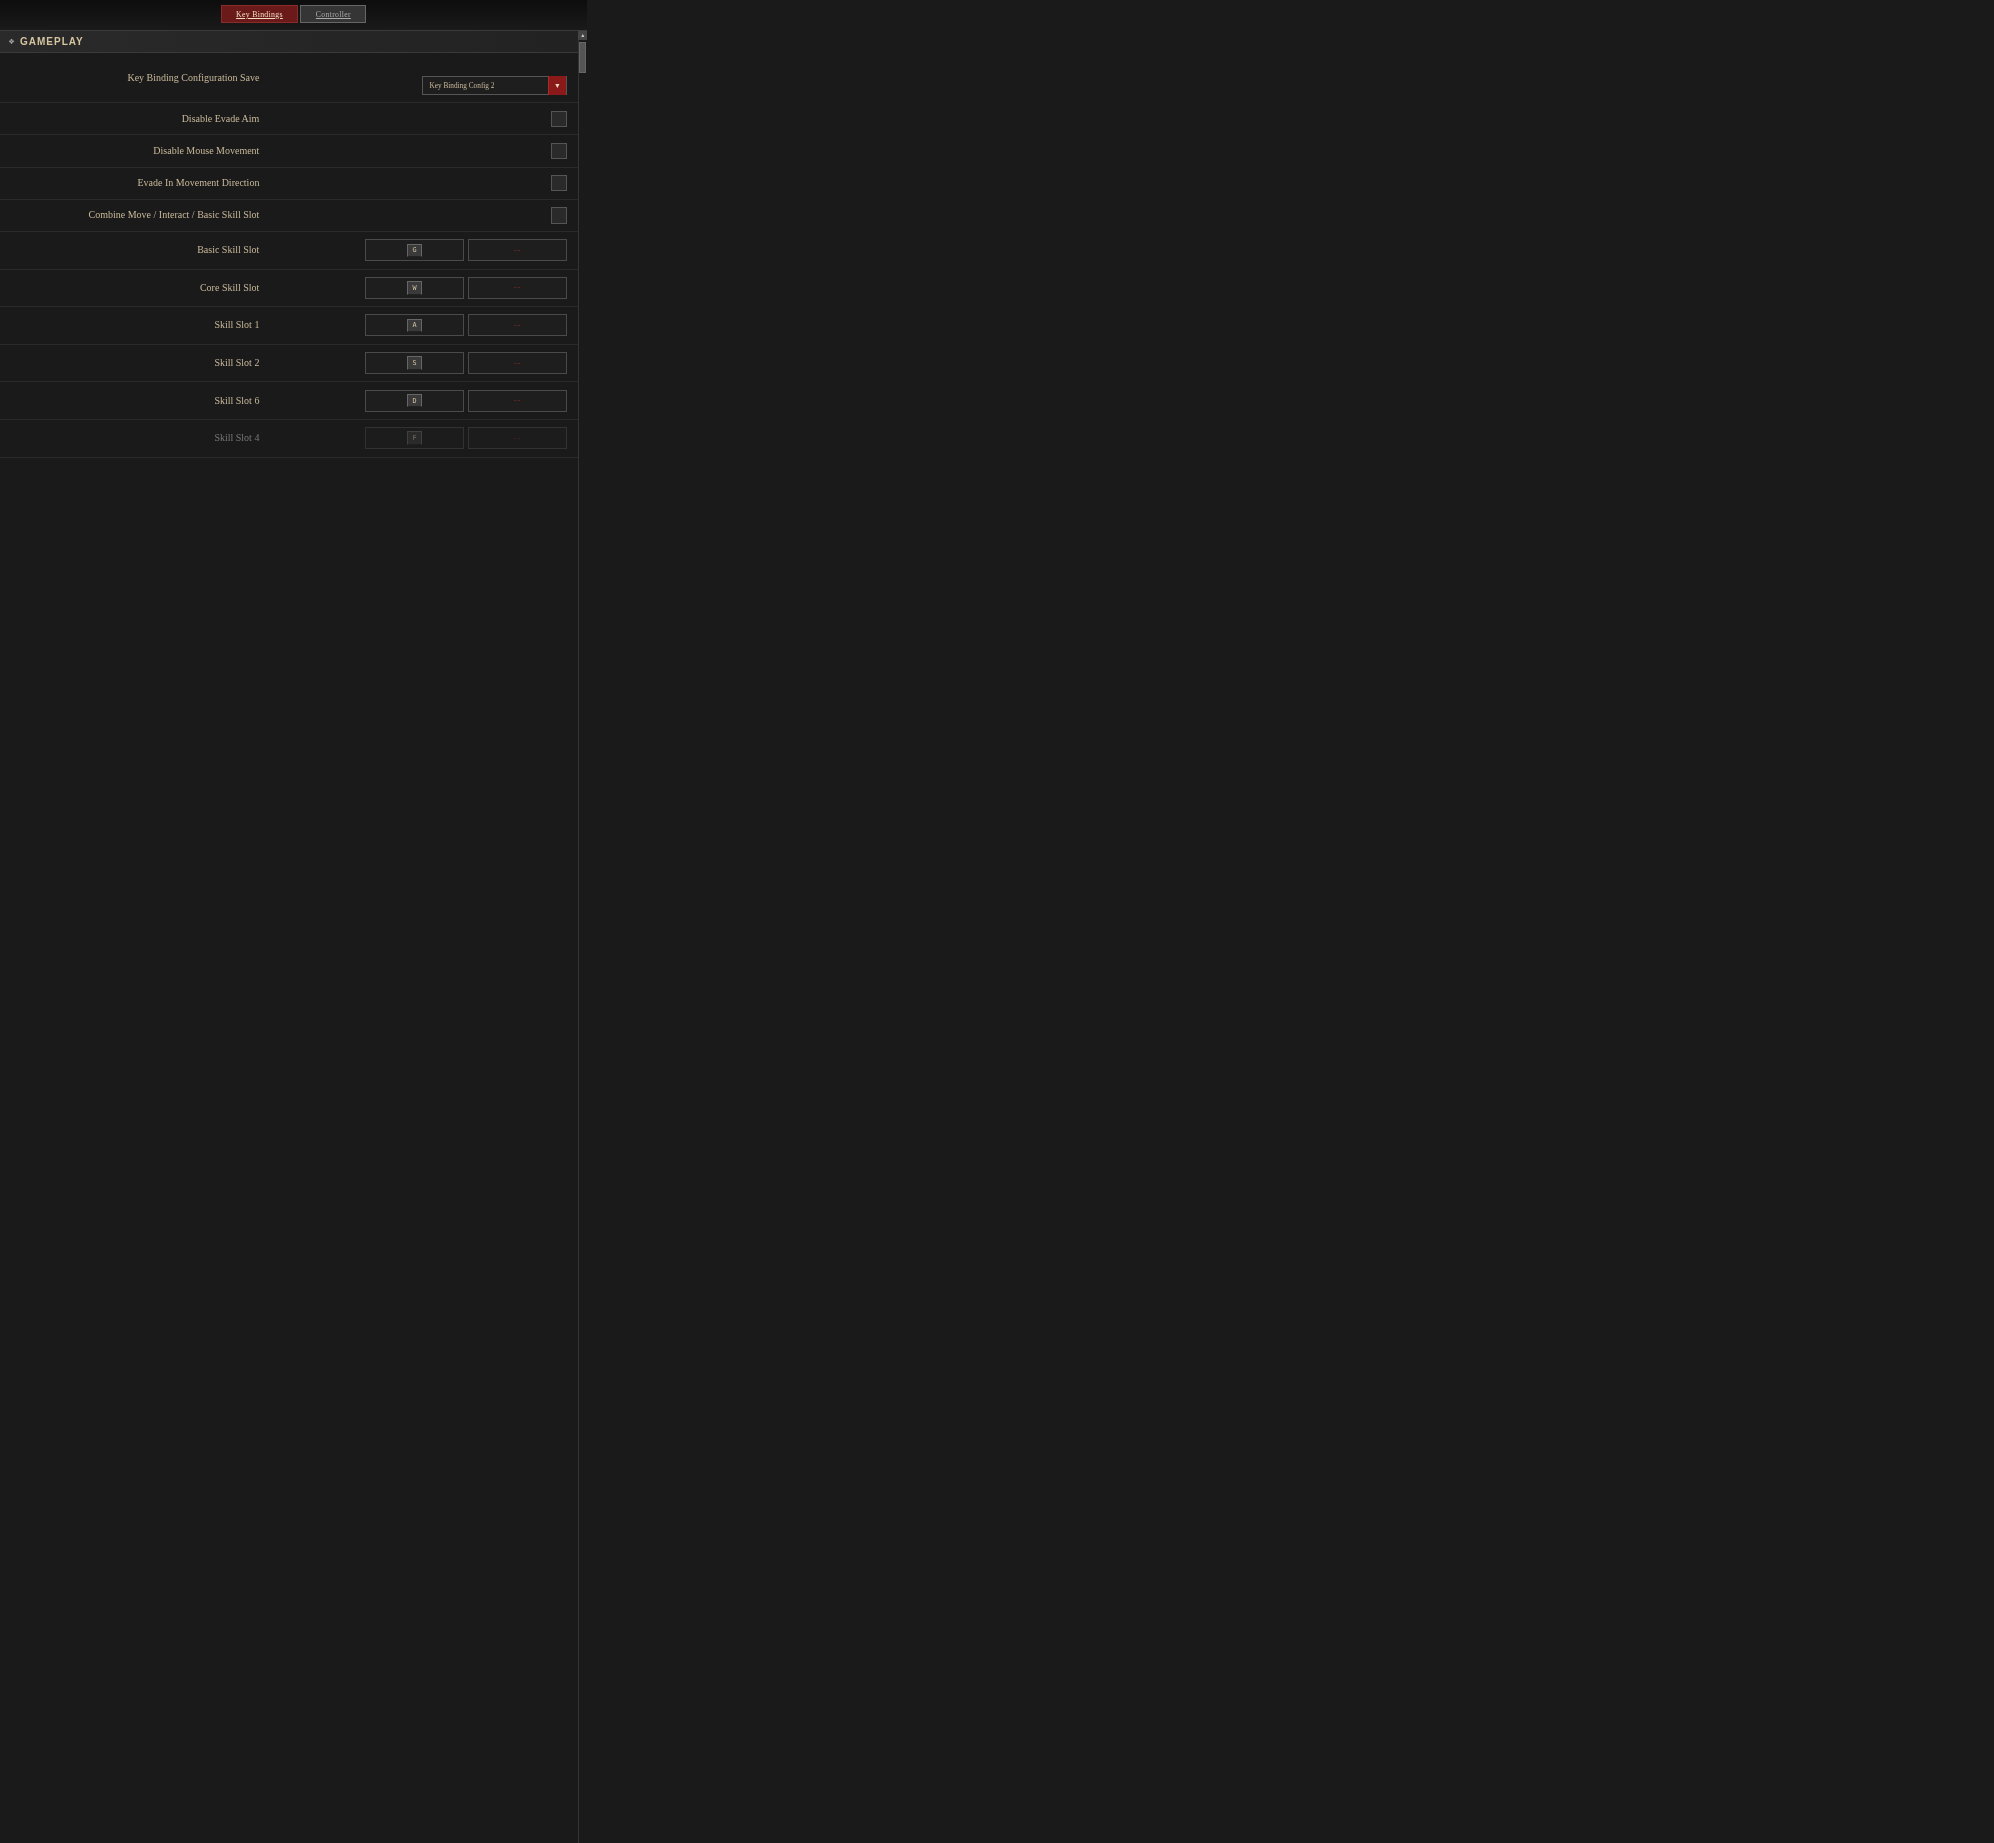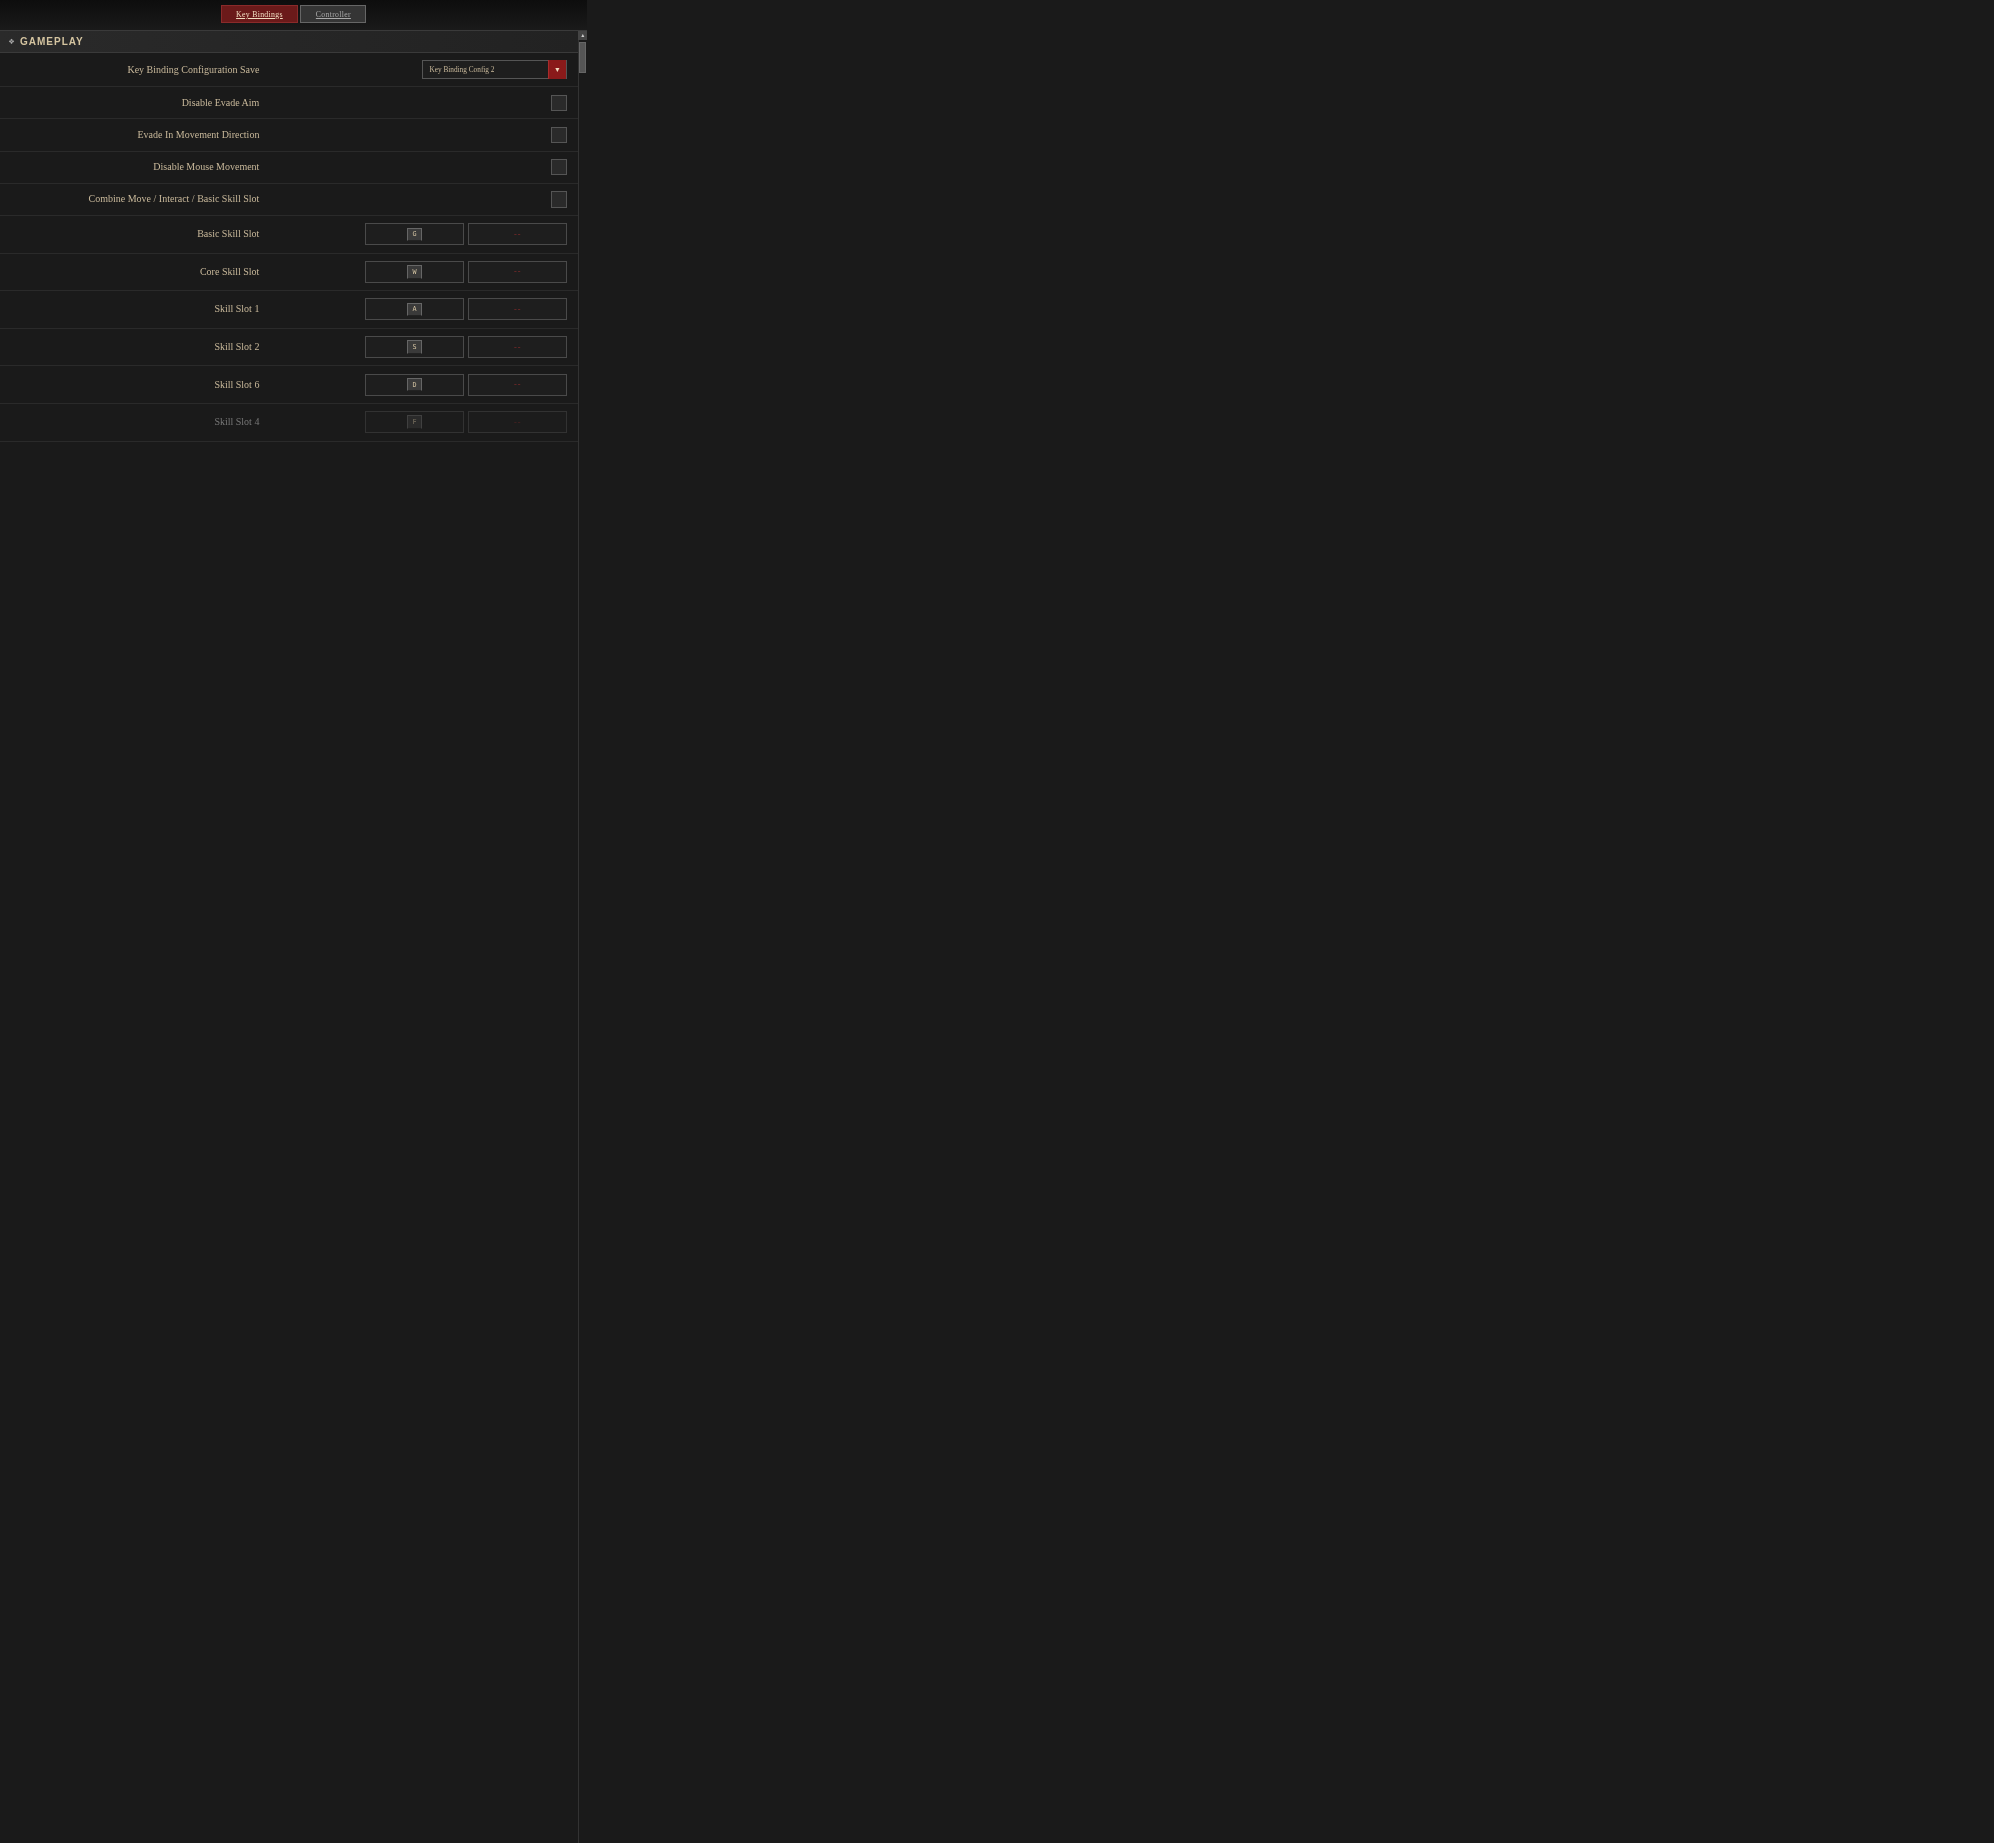--- a/index.html
+++ b/index.html
@@ -148,20 +148,21 @@
     }
 
     .dropdown {
       display: flex;
       align-items: center;
       background: #1e1e1e;
       border: 0.5px solid #555;
       min-width: 145px;
       height: 18.7px;
       cursor: pointer;
+      margin-top: 16px;
     }
 
     .dropdown-text {
       flex: 1;
       padding: 0 6.2px;
       font-size: 7.3px;
       color: #c8b89a;
       font-family: 'Georgia', serif;
     }
 
@@ -256,28 +257,28 @@
 
 
       <div class="setting-row">
         <span class="setting-label">Disable Evade Aim</span>
         <div class="setting-control">
           <div class="checkbox"></div>
         </div>
       </div>
 
       <div class="setting-row">
+        <span class="setting-label">Disable Mouse Movement</span>
+        <div class="setting-control">
+          <div class="checkbox"></div>
+        </div>
+      </div>
+
+      <div class="setting-row">
         <span class="setting-label">Evade In Movement Direction</span>
-        <div class="setting-control">
-          <div class="checkbox"></div>
-        </div>
-      </div>
-
-      <div class="setting-row">
-        <span class="setting-label">Disable Mouse Movement</span>
         <div class="setting-control">
           <div class="checkbox"></div>
         </div>
       </div>
 
       <div class="setting-row">
         <span class="setting-label">Combine Move / Interact / Basic Skill Slot</span>
         <div class="setting-control">
           <div class="checkbox"></div>
         </div>

